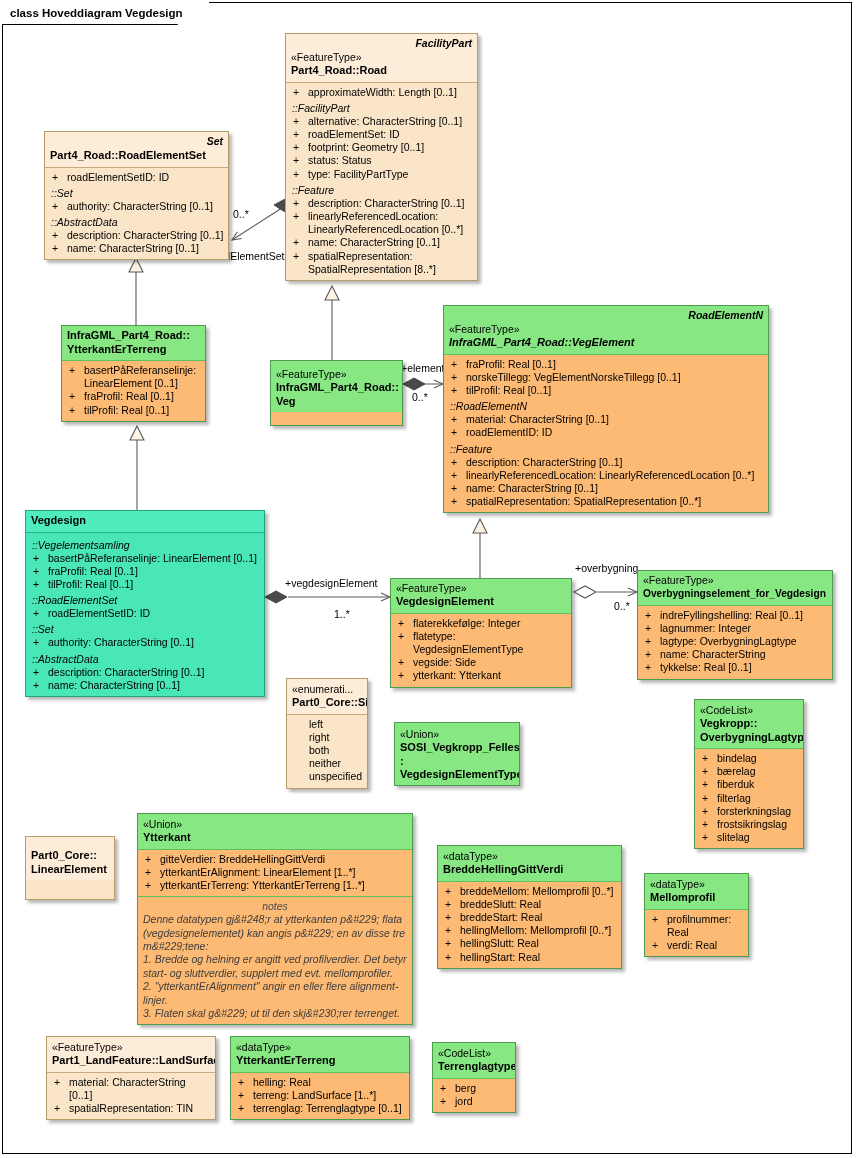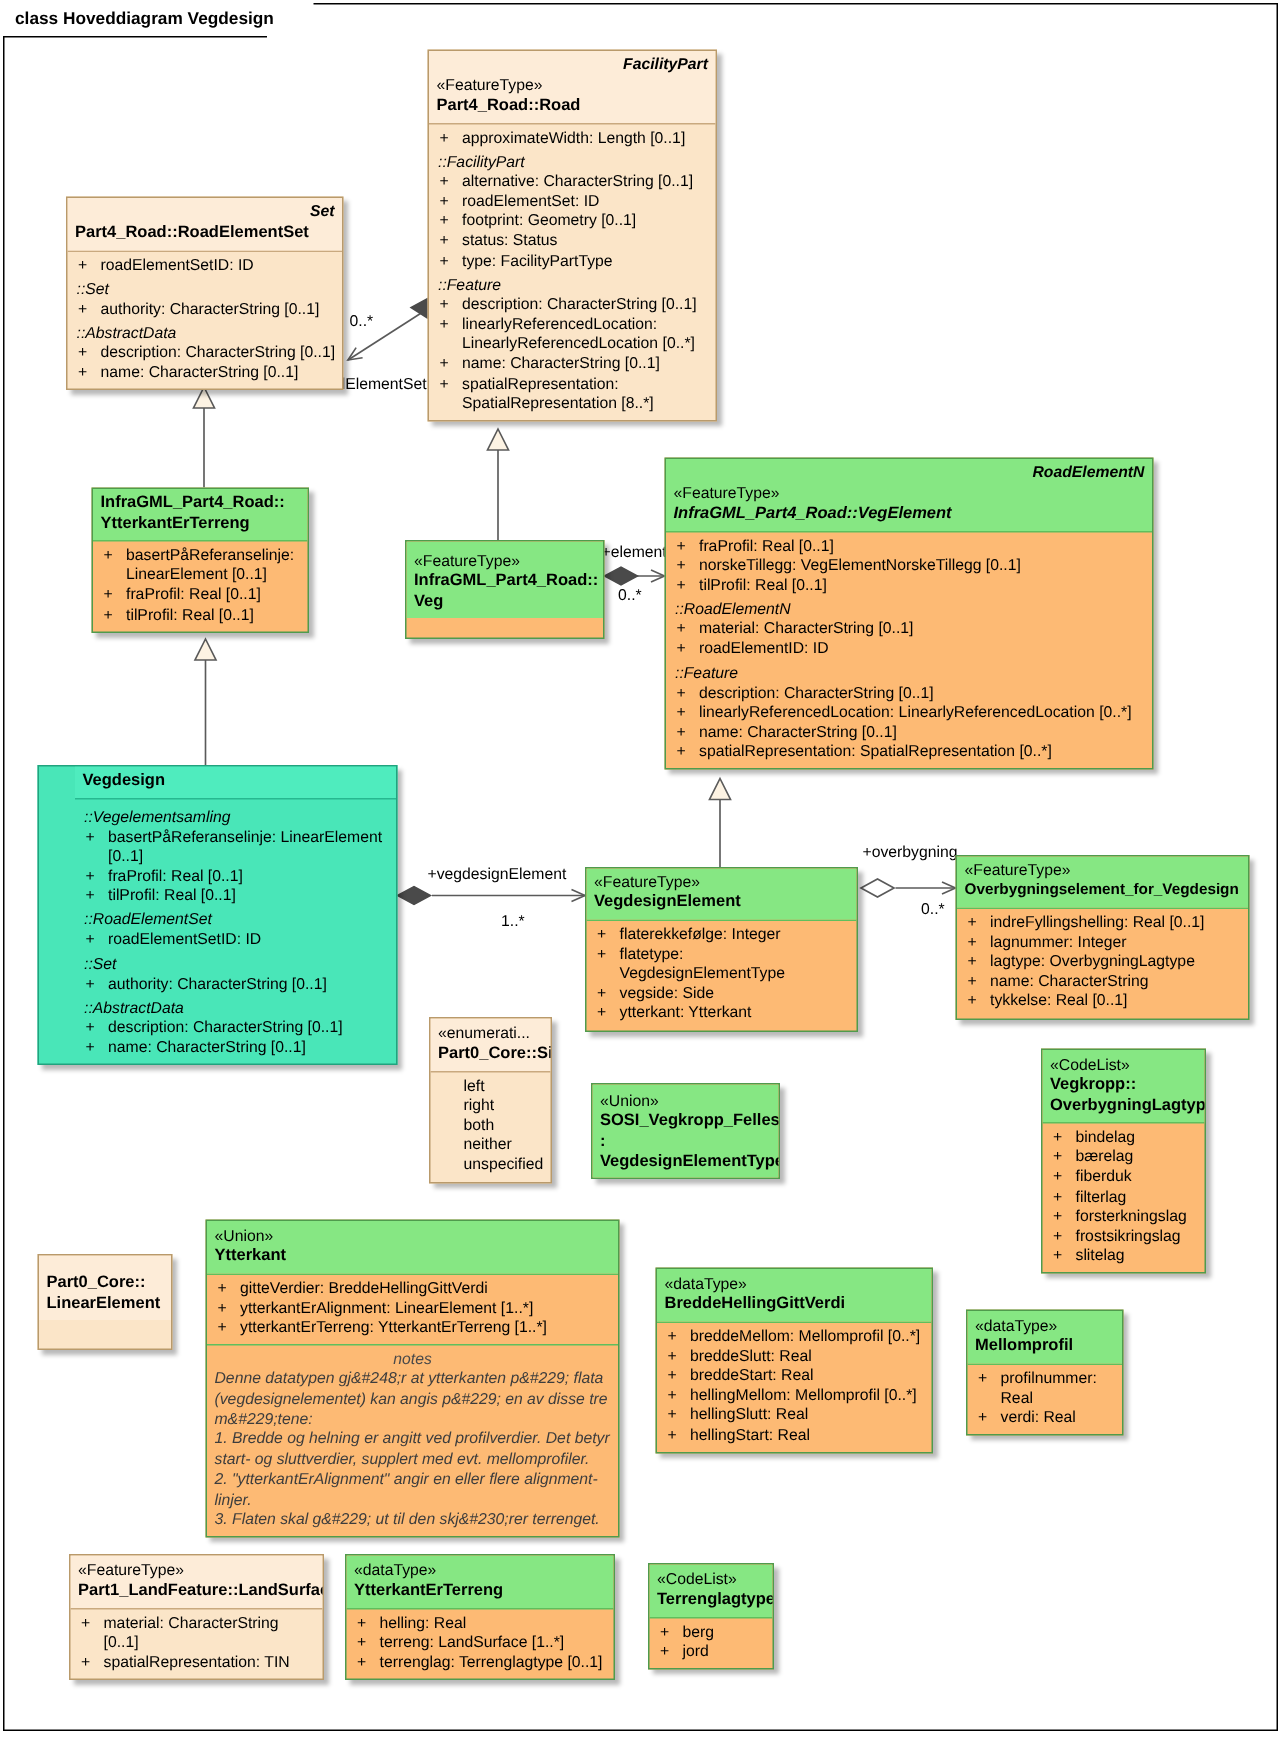--- a/index.html
+++ b/index.html
@@ -68,21 +68,21 @@
 
   
   .c-tan  {background:#fbe5c8;}
   .c-tan .sep{background:#c9a97f;}
   .c-tan{border-color:#b99a6b;}
   .c-green{background:#fdba74;}
   .c-green .sep{background:#5fbf5d;}
   .c-green{border-color:#4f9b4d;}
   .c-teal {background:#49e6b8;}
   .c-teal .sep{background:#27b890;}
-  .c-teal{border-color:#21a37e;padding-left:24px;}
+  .c-teal{border-color:#21a37e;}
 
   
   .c-green .hdr{background:#86e783;}
   .c-teal  .hdr{background:#4fecbe;}
   .c-tan   .hdr{background:#fdecd8;}
 
   
   .notes-title{
     text-align:center;font-style:italic;color:#4a4a4a;
     font-size:10.5px;line-height:14px;

